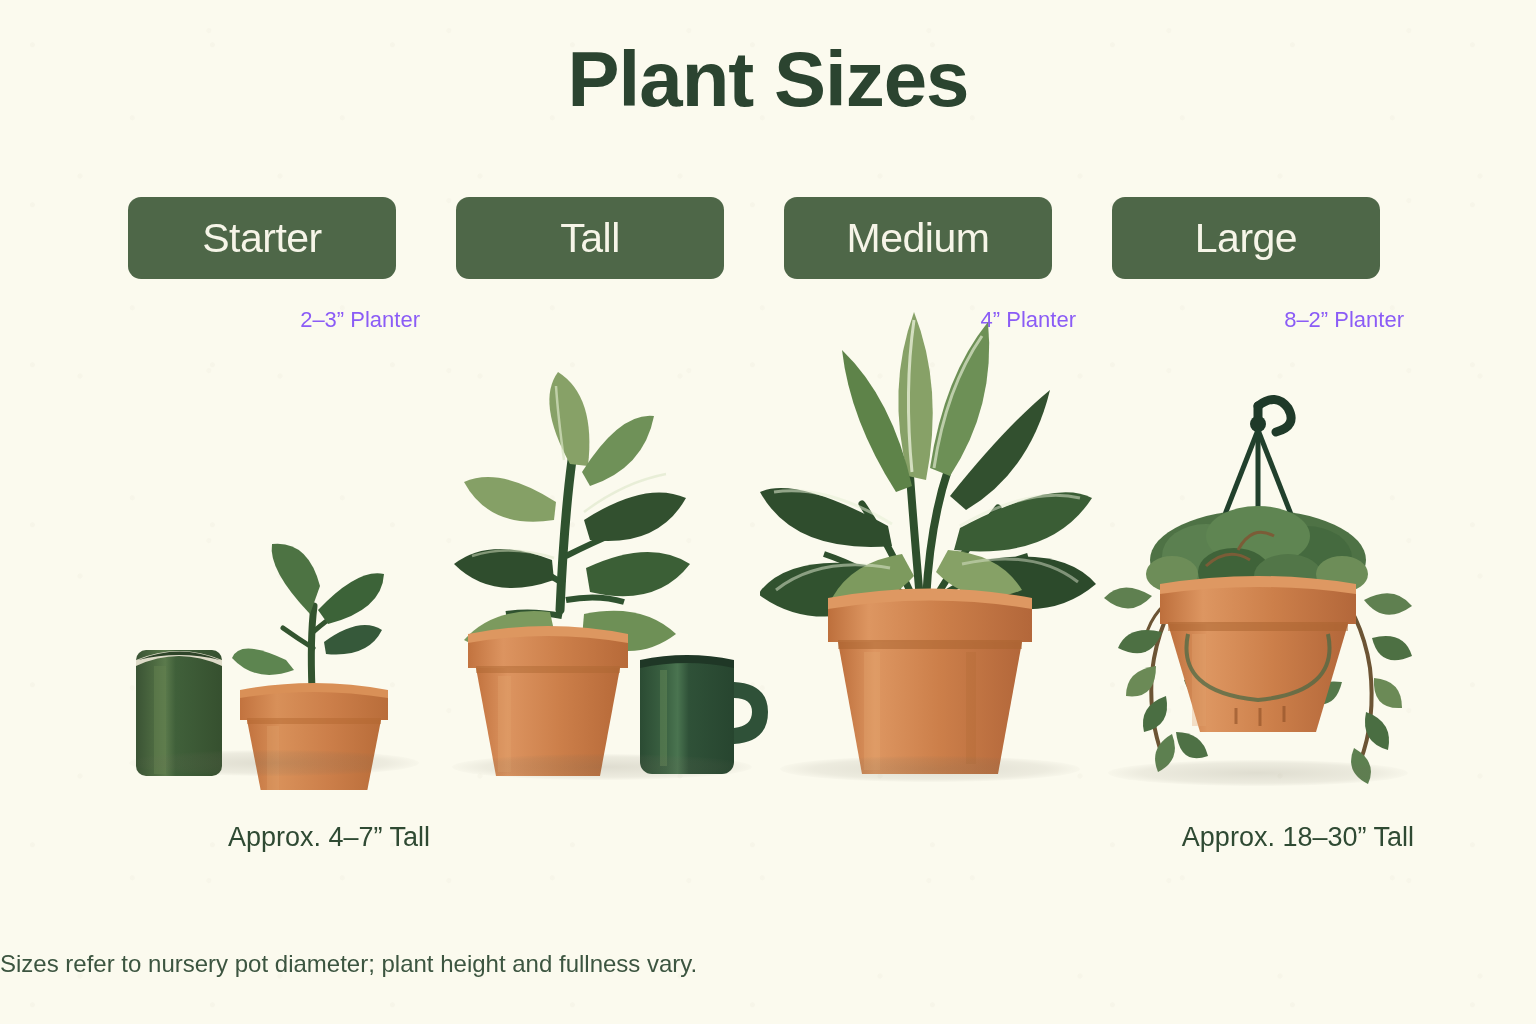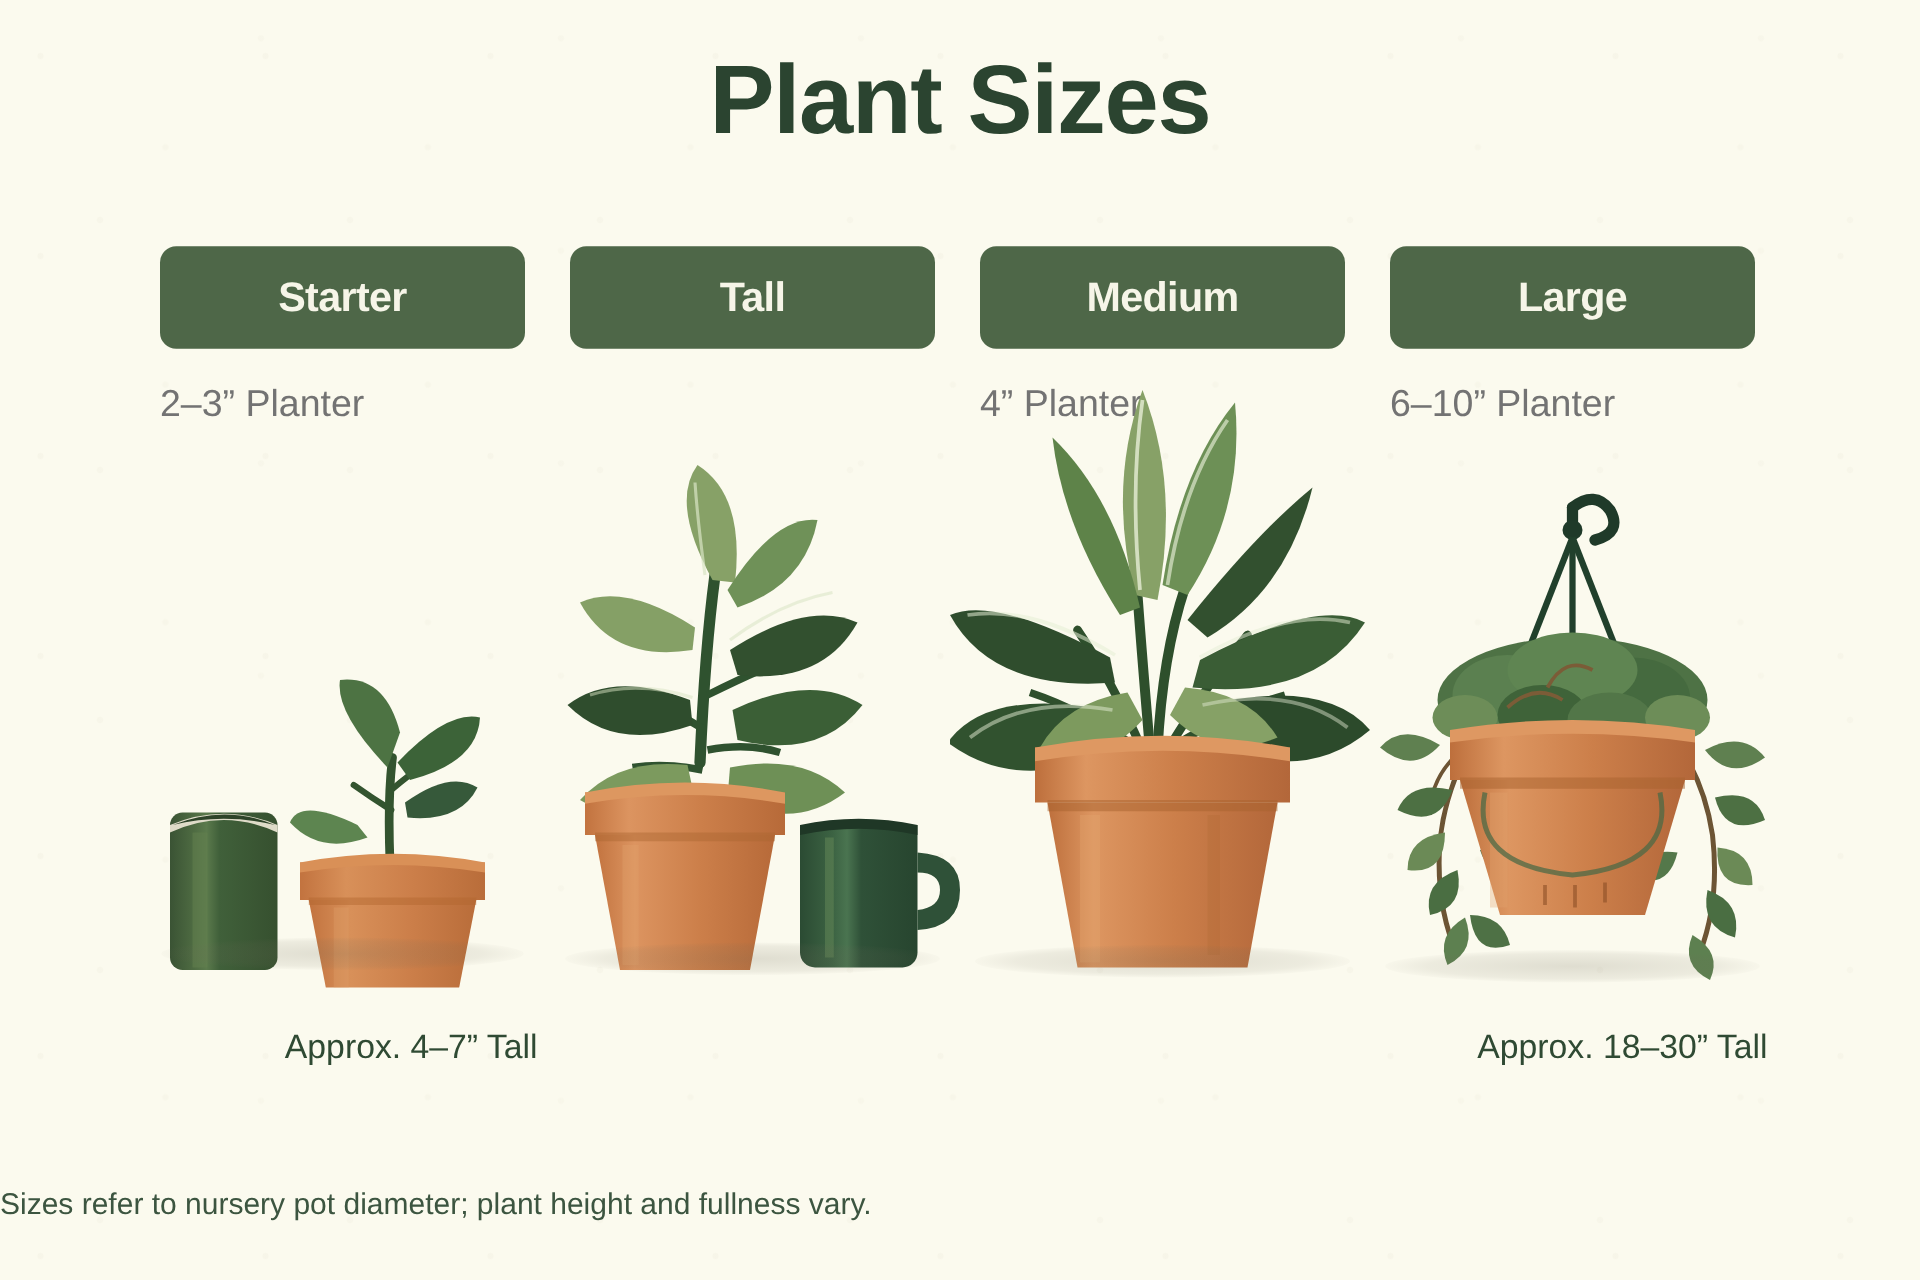--- a/index.html
+++ b/index.html
@@ -32,28 +32,28 @@
   }
 
   
   .column{position:absolute;top:0;width:292px;height:1024px;}
   .col-0{left:128px;}
   .col-1{left:456px;}
   .col-2{left:784px;}
   .col-3{left:1112px;}
 
   .badge{
-    position:absolute;top:197px;left:0;width:292px;height:82px;
+    position:absolute;top:197px;left:0;width:268px;height:82px;
     background:#4e6748;border-radius:13px;
     display:flex;align-items:center;justify-content:center;
-    color:#f6f5e8;font-size:33px;font-weight:bold;letter-spacing:-.5px;
+    color:#f6f5e8;font-size:41px;font-weight:normal;letter-spacing:-.5px;
   }
   .planter-size{
     position:absolute;top:307px;left:0;width:292px;
-    text-align:left;font-size:30px;color:#737373;
+    text-align:right;font-size:22px;color:#8b5cf6;
   }
 
   .height-note{
     position:absolute;top:818px;left:-10px;width:312px;
     text-align:right;font-size:27px;color:#2f4a33;line-height:1.42;
   }
 
   
   .stage{
     position:absolute;left:-24px;top:360px;width:340px;height:430px;
@@ -251,21 +251,21 @@
           <rect x="104" y="352" width="16" height="118" fill="#e4a670" opacity=".33"></rect>
           <rect x="206" y="352" width="10" height="112" fill="#a9632f" opacity=".18"></rect>
         </g>
       </svg>
     </div>
 
   </div>
 
   <div class="column col-3">
     <div class="badge">Large</div>
-    <div class="planter-size">6–10” Planter</div>
+    <div class="planter-size">8–2” Planter</div>
 
     <div class="stage" style="top:360px;height:430px;">
       <div class="ground-shadow" style="width:300px;bottom:4px;"></div>
       <svg width="340" height="430" viewBox="0 0 340 430">
         <defs>
           <linearGradient id="potG3" x1="0" y1="0" x2="1" y2="0">
             <stop offset="0%" stop-color="#bd6f3c"></stop>
             <stop offset="22%" stop-color="#dd9661"></stop>
             <stop offset="58%" stop-color="#cc7f4a"></stop>
             <stop offset="100%" stop-color="#b3673a"></stop>

